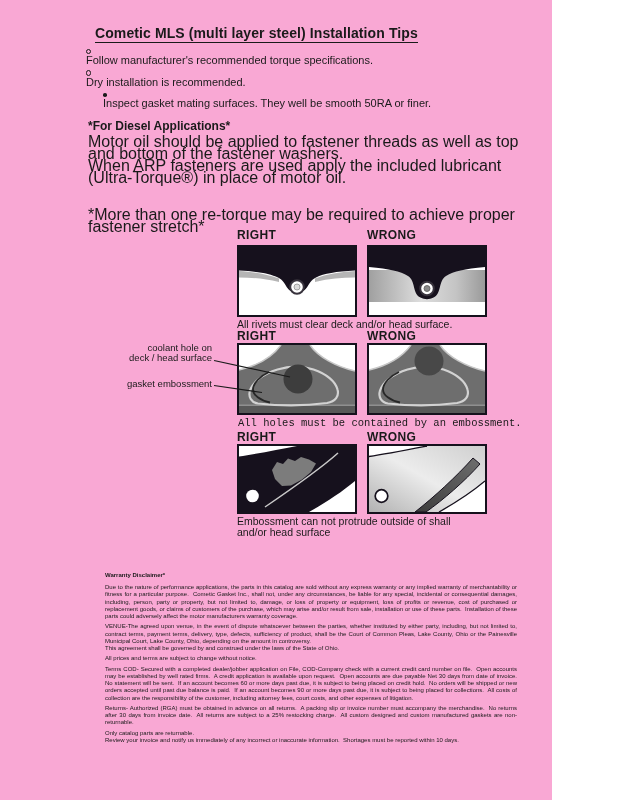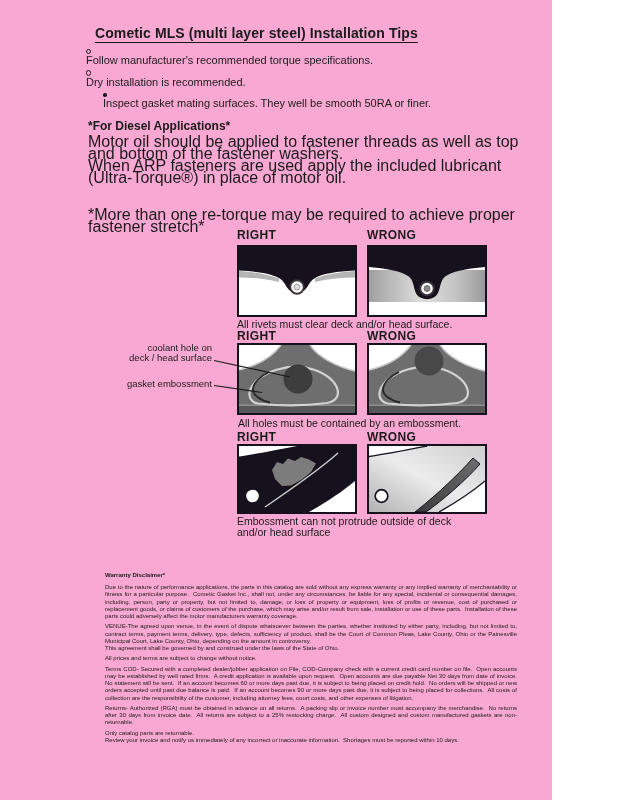--- a/index.html
+++ b/index.html
@@ -117,21 +117,21 @@
     <path d="M19,58.5 C12.5,57.5 9,52 11,45.5 C13.8,37 24,29 38.5,24.5 C51,20.8 63,20.8 74.5,24.5 C87.5,28.8 96.5,36.5 98.5,44.5 C100.3,51 96.6,56.6 88,58 C66,61 41,61 19,58.5 Z" fill="none" stroke="#d2d2d2" stroke-width="2.2"></path>
     <path d="M31,57.5 C21,55.5 14,50 14,44.5 C14,38.5 21,31 30,27" fill="none" stroke="#272727" stroke-width="1.8"></path>
     <circle cx="60" cy="16" r="14.5" fill="#484848"></circle>
   </svg>
 
   <svg class="abs leader-overlay" style="left:106px;top:340px;" width="200" height="60" viewBox="0 0 200 60">
     <line x1="108" y1="20.5" x2="184" y2="37" stroke="#1a1a1a" stroke-width="1.1"></line>
     <line x1="108" y1="45.5" x2="156" y2="52.5" stroke="#1a1a1a" stroke-width="1.1"></line>
   </svg>
 
-  <div class="abs dg-caption" style="left:238px;top:418px;">All holes must be contained by an embossment.</div>
+  <div class="abs dg-caption" style="left:238px;top:418px;font-family:Liberation Mono, monospace;">All holes must be contained by an embossment.</div>
 
   <div class="abs dg-label" style="left:237px;top:431px;">RIGHT</div>
   <div class="abs dg-label" style="left:367px;top:431px;">WRONG</div>
 
   <svg class="abs dg-img" style="left:237px;top:444px;" width="116" height="66" viewBox="0 0 116 66">
     <rect width="116" height="66" fill="#ffffff"></rect>
     <path d="M0,10.5 C17,8 40,3.5 58,0 H116 V35 C103,46 86,57 70,66 H0 Z" fill="#16111d"></path>
     <path d="M26,61 C48,46 80,24 99,7" fill="none" stroke="#c9c9c9" stroke-width="1.5"></path>
     <path d="M33,24 L38,16 L44,18 L49,12.5 L56,15 L62,11 L70,13.5 L77,17.5 L72,26 L63,33.5 L52,39.5 L43,40 L36,33 Z" fill="#7c7c7c"></path>
     <circle cx="13.5" cy="50" r="6.3" fill="#ffffff"></circle>
@@ -150,21 +150,21 @@
       </linearGradient>
     </defs>
     <rect width="116" height="66" fill="#ffffff"></rect>
     <path d="M0,10.5 C17,8 40,3.5 58,0 H116 V35 C103,46 86,57 70,66 H0 Z" fill="url(#g3)"></path>
     <path d="M0,10.5 C17,8 40,3.5 58,0" fill="none" stroke="#16111d" stroke-width="1.3"></path>
     <path d="M116,35 C103,46 86,57 70,66" fill="none" stroke="#16111d" stroke-width="1.3"></path>
     <path d="M46,66 C64,52 88,30 104,12 L111,18 C96,35 74,54 57,66 Z" fill="url(#g4)" stroke="#16111d" stroke-width="1"></path>
     <circle cx="12.5" cy="50" r="6.3" fill="#ffffff" stroke="#16111d" stroke-width="1.7"></circle>
   </svg>
 
-  <div class="abs dg-caption" style="left:237px;top:516px;">Embossment can not protrude outside of deck
+  <div class="abs dg-caption" style="left:237px;top:516px;">Embossment can not protrude outside of shall
 and/or head surface</div>
 
   <div class="abs warranty">
     <p class="w-head">Warranty Disclaimer*</p>
     <p>Due to the nature of performance applications, the parts in this catalog are sold without any express warranty or any implied warranty of merchantability or fitness for a particular purpose.  Cometic Gasket Inc., shall not, under any circumstances, be liable for any special, incidental or consequential damages, including, person, party or property, but not limited to, damage, or loss of property or equipment, loss of profits or revenue, cost of purchased or replacement goods, or claims of customers of the purchase, which may arise and/or result from sale, installation or use of these parts.  Installation of these parts could adversely affect the motor manufacturers warranty coverage.</p>
     <p>VENUE-The agreed upon venue, in the event of dispute whatsoever between the parties, whether instituted by either party, including, but not limited to, contract terms, payment terms, delivery, type, defects, sufficiency of product, shall be the Court of Common Pleas, Lake County, Ohio or the Painesville Municipal Court, Lake County, Ohio, depending on the amount in controversy.
 This agreement shall be governed by and construed under the laws of the State of Ohio.</p>
     <p>All prices and terms are subject to change without notice.</p>
     <p>Terms COD- Secured with a completed dealer/jobber application on File, COD-Company check with a current credit card number on file.  Open accounts may be established by well rated firms.  A credit application is available upon request.  Open accounts are due payable Net 30 days from date of invoice.  No statement will be sent.  If an account becomes 60 or more days past due, it is subject to being placed on credit hold.  No orders will be shipped or new orders accepted until past due balance is paid.  If an account becomes 90 or more days past due, it is subject to being placed for collections.  All costs of collection are the responsibility of the customer, including attorney fees, court costs, and other expenses of litigation.</p>
     <p>Returns- Authorized (RGA) must be obtained in advance on all returns.  A packing slip or invoice number must accompany the merchandise.  No returns after 30 days from invoice date.  All returns are subject to a 25% restocking charge.  All custom designed and custom manufactured gaskets are non-returnable.</p>

